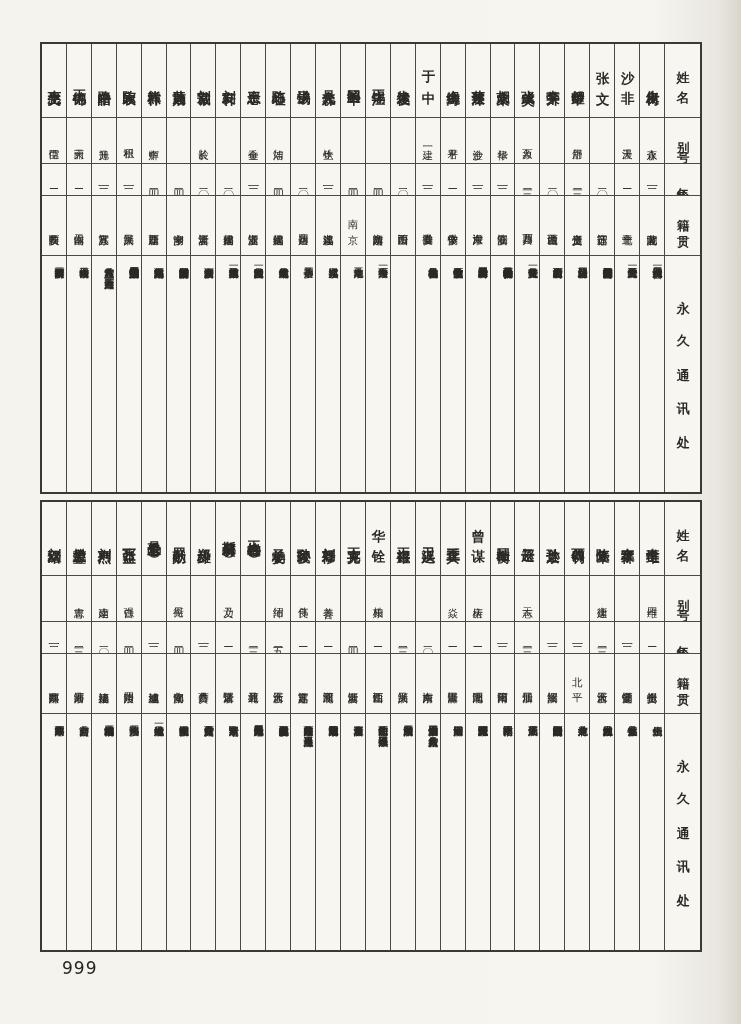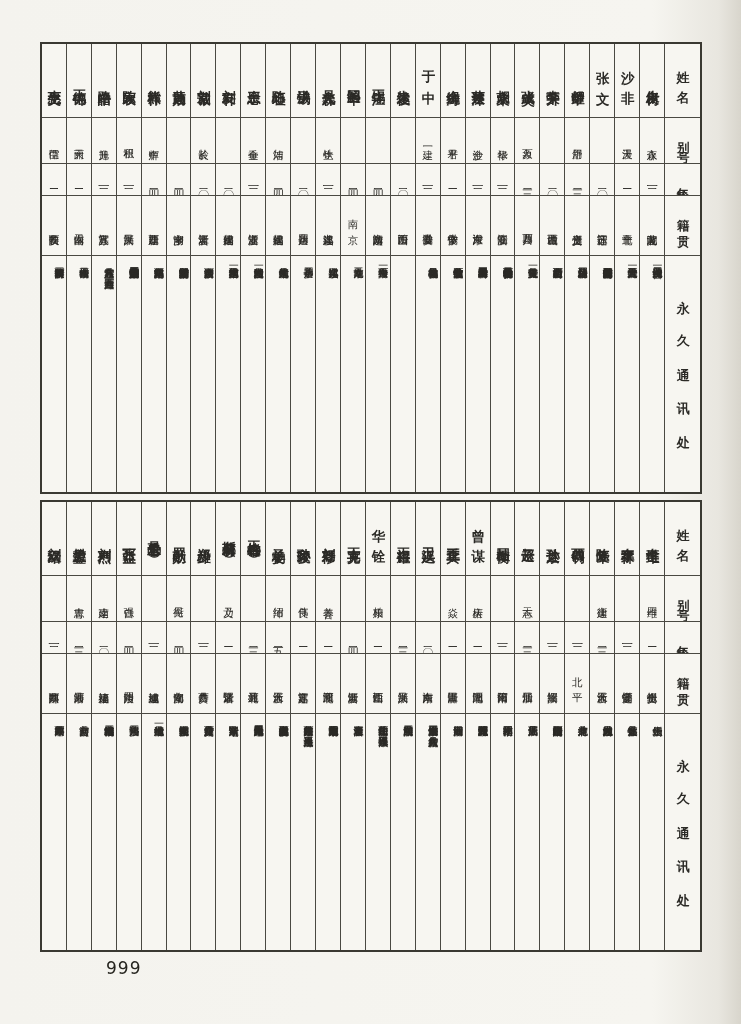--- a/index.html
+++ b/index.html
@@ -47,21 +47,20 @@
   .hdr-col .c-age{letter-spacing:0.25em;font-size:12px;}
   .hdr-col .c-native{letter-spacing:1.3em;font-size:12.5px;}
   .hdr-col .c-addr{
     display:flex;justify-content:center;align-items:center;
     letter-spacing:2.6em;font-size:13px;padding:0;
   }
   .page-number{
     position:absolute;left:62px;top:958px;
     font-size:17px;color:#26251f;letter-spacing:1px;
     font-family:"DejaVu Sans",sans-serif;
-    margin-left:44px;
   }
 </style>
 </head>
 <body>
 
 <div class="page">
   <div class="vtable t0">
       <div class="col hdr-col">
         <div class="cell c-name">姓名</div>
         <div class="cell c-alias">别号</div>

